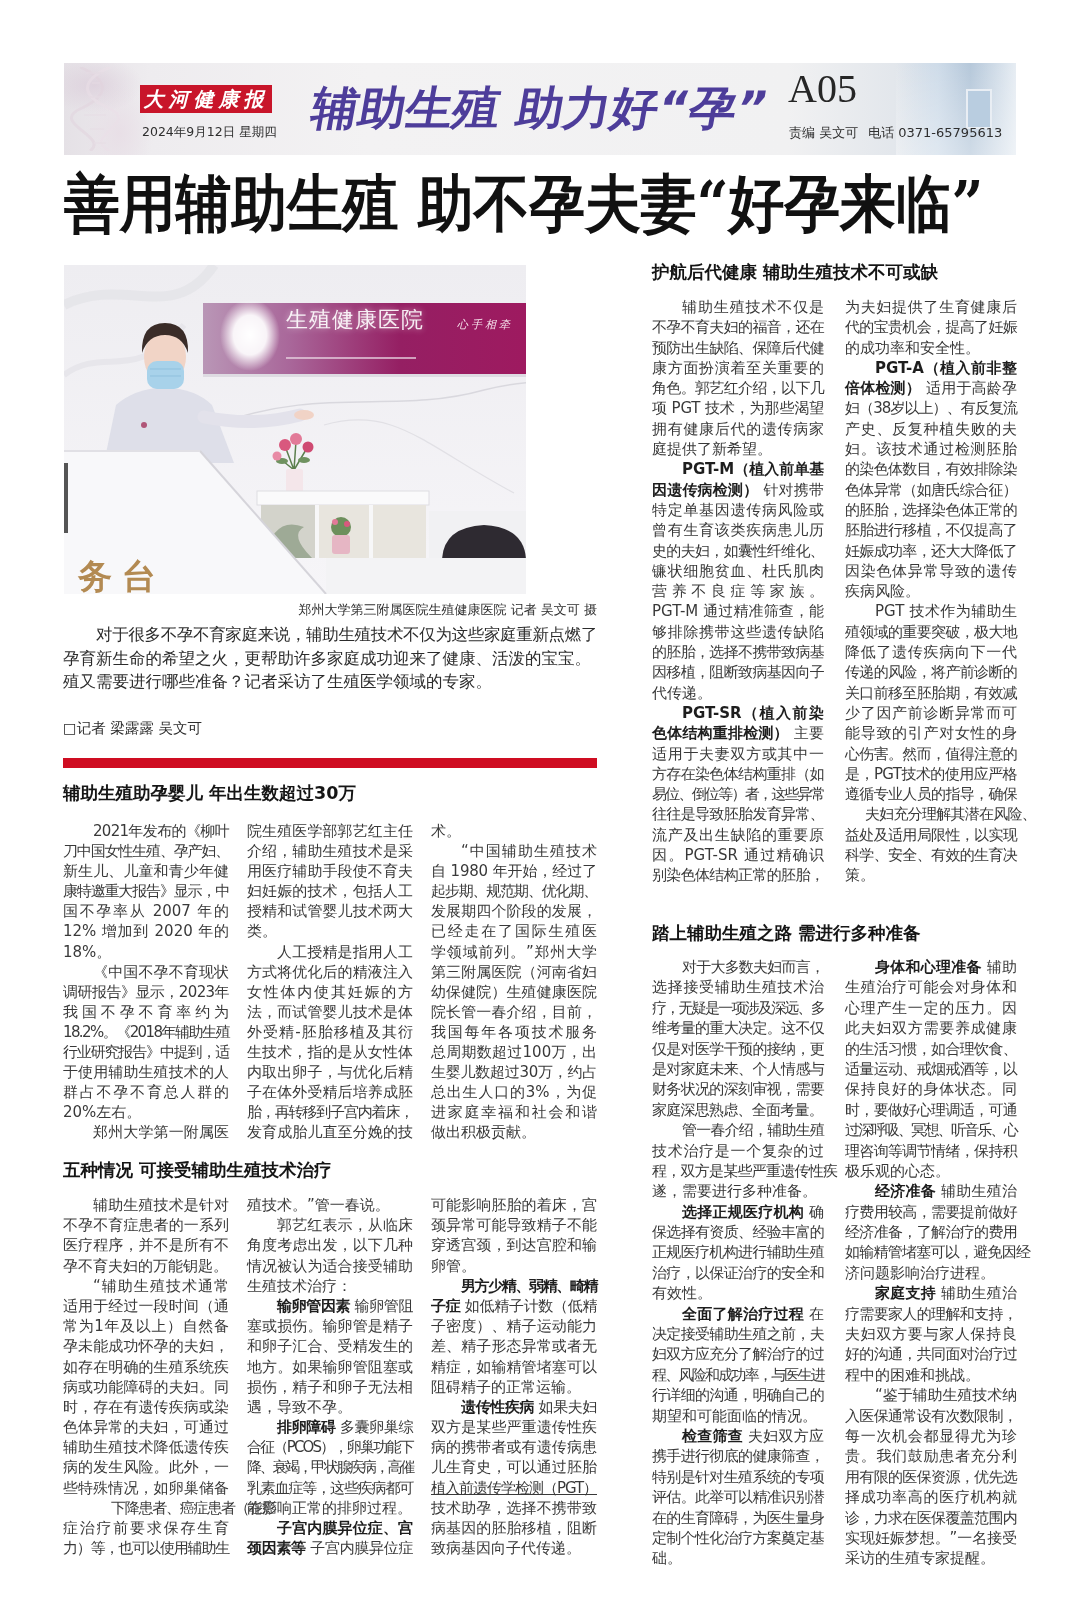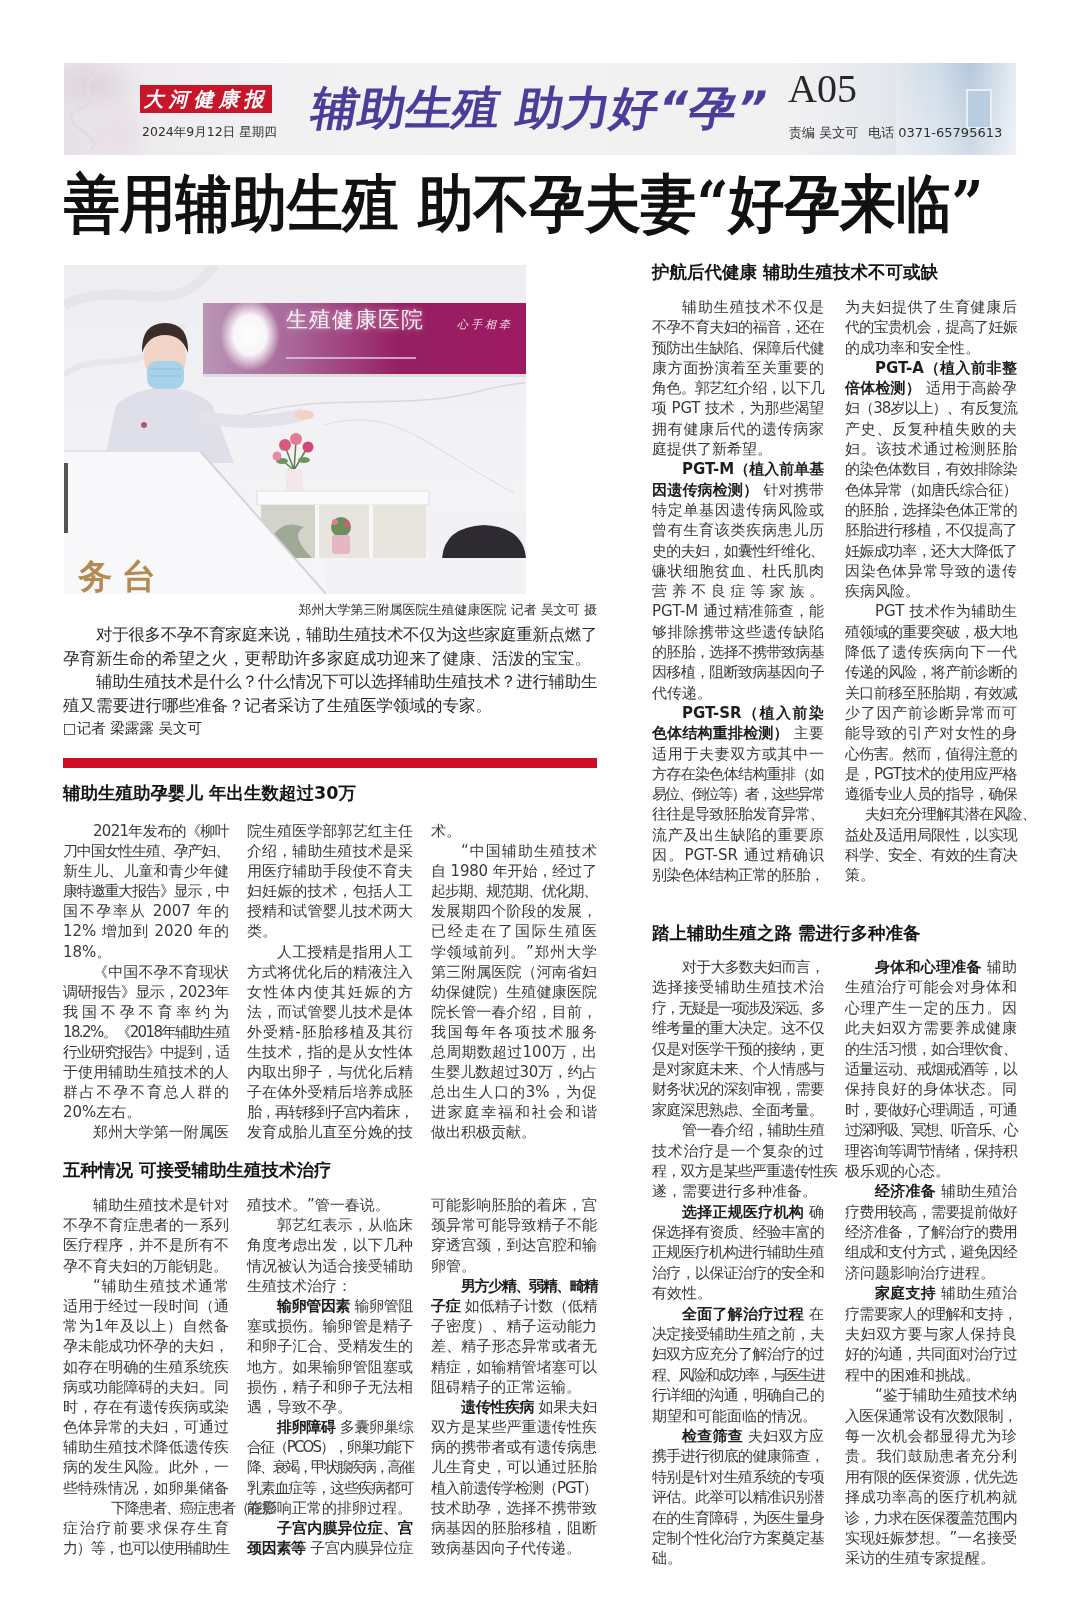--- a/index.html
+++ b/index.html
@@ -201,21 +201,20 @@
     </svg>
     <div class="abs sign-name">生殖健康医院</div>
     <div class="abs sign-slogan">心手相牵  幸孕之源</div>
     <div class="abs desk-label">务台</div>
   </div>
   <div class="abs caption">郑州大学第三附属医院生殖健康医院 记者 吴文可 摄</div>
 
   <div class="abs intro">
       <div class="line indent" style="letter-spacing: -0.39px;"><span>对于很多不孕不育家庭来说，辅助生殖技术不仅为这些家庭重新点燃了</span></div>
       <div class="line last"><span>孕育新生命的希望之火，更帮助许多家庭成功迎来了健康、活泼的宝宝。</span></div>
-      <div class="line indent" style="letter-spacing: -0.39px;"><span>辅助生殖技术是什么？什么情况下可以选择辅助生殖技术？进行辅助生</span></div>
       <div class="line last"><span>殖又需要进行哪些准备？记者采访了生殖医学领域的专家。</span></div>
     </div>
   <div class="abs byline">□记者 梁露露 吴文可</div>
   <div class="abs red-rule"></div>
 
   <h2 class="abs sec-head" id="h-s0">辅助生殖助孕婴儿 年出生数超过30万</h2>
   <h2 class="abs sec-head" id="h-s1">五种情况 可接受辅助生殖技术治疗</h2>
   <h2 class="abs sec-head" id="h-s2">护航后代健康 辅助生殖技术不可或缺</h2>
   <h2 class="abs sec-head" id="h-s3">踏上辅助生殖之路 需进行多种准备</h2>
 
@@ -322,21 +321,21 @@
       <div class="line indent" style="letter-spacing: -1.5px;"><b>男方少精、弱精、畸精</b><span></span></div>
       <div class="line" style="letter-spacing: -0.42px;"><b>子症</b><span> 如低精子计数（低精</span></div>
       <div class="line"><span>子密度）、精子运动能力</span></div>
       <div class="line"><span>差、精子形态异常或者无</span></div>
       <div class="line"><span>精症，如输精管堵塞可以</span></div>
       <div class="line last"><span>阻碍精子的正常运输。</span></div>
       <div class="line indent" style="letter-spacing: -0.5px;"><b>遗传性疾病</b><span> 如果夫妇</span></div>
       <div class="line"><span>双方是某些严重遗传性疾</span></div>
       <div class="line"><span>病的携带者或有遗传病患</span></div>
       <div class="line"><span>儿生育史，可以通过胚胎</span></div>
-      <div class="line" style="letter-spacing: -1.08px;"><span>植入前遗传学检测（PGT）</span></div>
+      <div class="line" style="letter-spacing: -1.08px; text-decoration: underline;"><span>植入前遗传学检测（PGT）</span></div>
       <div class="line"><span>技术助孕，选择不携带致</span></div>
       <div class="line"><span>病基因的胚胎移植，阻断</span></div>
       <div class="line last"><span>致病基因向子代传递。</span></div>
     </div>
 
   <div class="col lh203" id="c20">
       <div class="line indent"><span>辅助生殖技术不仅是</span></div>
       <div class="line" style="letter-spacing: -0.75px;"><span>不孕不育夫妇的福音，还在</span></div>
       <div class="line" style="letter-spacing: -0.75px;"><span>预防出生缺陷、保障后代健</span></div>
       <div class="line"><span>康方面扮演着至关重要的</span></div>
@@ -438,21 +437,21 @@
       <div class="line" style="letter-spacing: -0.75px;"><span>的生活习惯，如合理饮食、</span></div>
       <div class="line" style="letter-spacing: -0.75px;"><span>适量运动、戒烟戒酒等，以</span></div>
       <div class="line"><span>保持良好的身体状态。同</span></div>
       <div class="line" style="letter-spacing: -0.75px;"><span>时，要做好心理调适，可通</span></div>
       <div class="line" style="letter-spacing: -1.85px;"><span>过深呼吸、冥想、听音乐、心</span></div>
       <div class="line" style="letter-spacing: -0.75px;"><span>理咨询等调节情绪，保持积</span></div>
       <div class="line last"><span>极乐观的心态。</span></div>
       <div class="line indent"><b>经济准备</b><span> 辅助生殖治</span></div>
       <div class="line" style="letter-spacing: -0.75px;"><span>疗费用较高，需要提前做好</span></div>
       <div class="line" style="letter-spacing: -0.75px;"><span>经济准备，了解治疗的费用</span></div>
-      <div class="line" style="letter-spacing: -0.75px;"><span>组成和支付方式，避免因经</span></div>
+      <div class="line" style="letter-spacing: -0.75px;"><span>如输精管堵塞可以，避免因经</span></div>
       <div class="line last"><span>济问题影响治疗进程。</span></div>
       <div class="line indent"><b>家庭支持</b><span> 辅助生殖治</span></div>
       <div class="line" style="letter-spacing: -0.75px;"><span>疗需要家人的理解和支持，</span></div>
       <div class="line"><span>夫妇双方要与家人保持良</span></div>
       <div class="line" style="letter-spacing: -0.75px;"><span>好的沟通，共同面对治疗过</span></div>
       <div class="line last"><span>程中的困难和挑战。</span></div>
       <div class="line indent" style="letter-spacing: -0.2px;"><span>“鉴于辅助生殖技术纳</span></div>
       <div class="line" style="letter-spacing: -0.75px;"><span>入医保通常设有次数限制，</span></div>
       <div class="line"><span>每一次机会都显得尤为珍</span></div>
       <div class="line"><span>贵。我们鼓励患者充分利</span></div>

